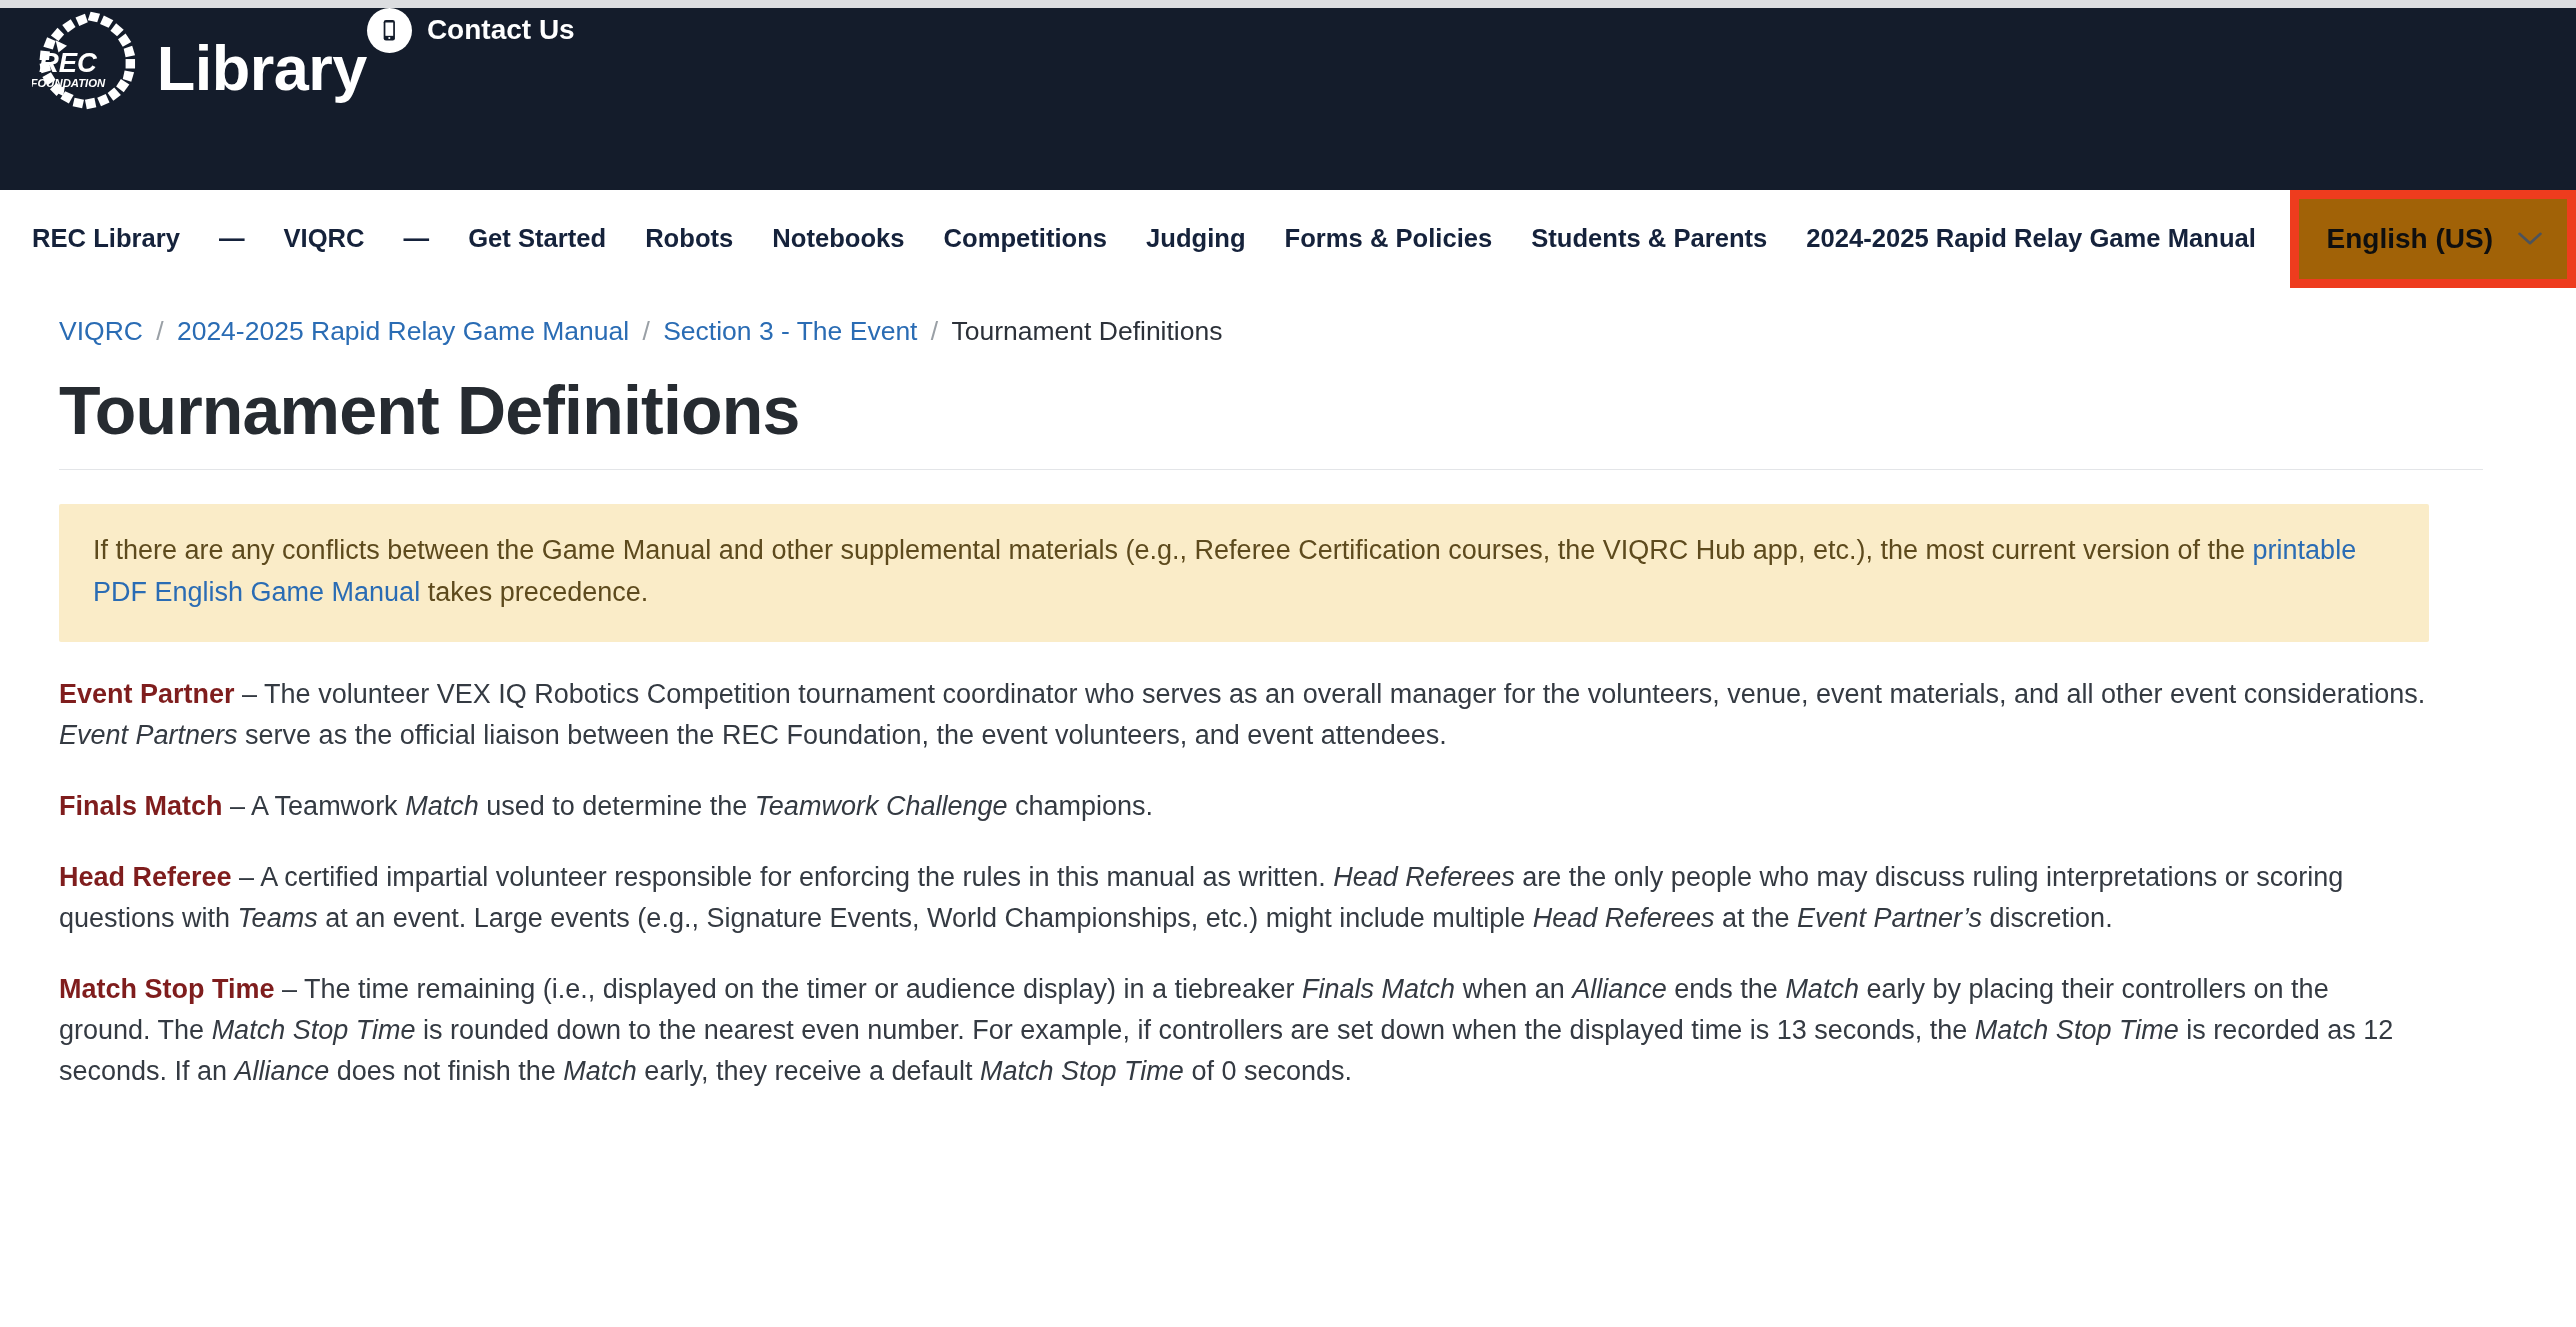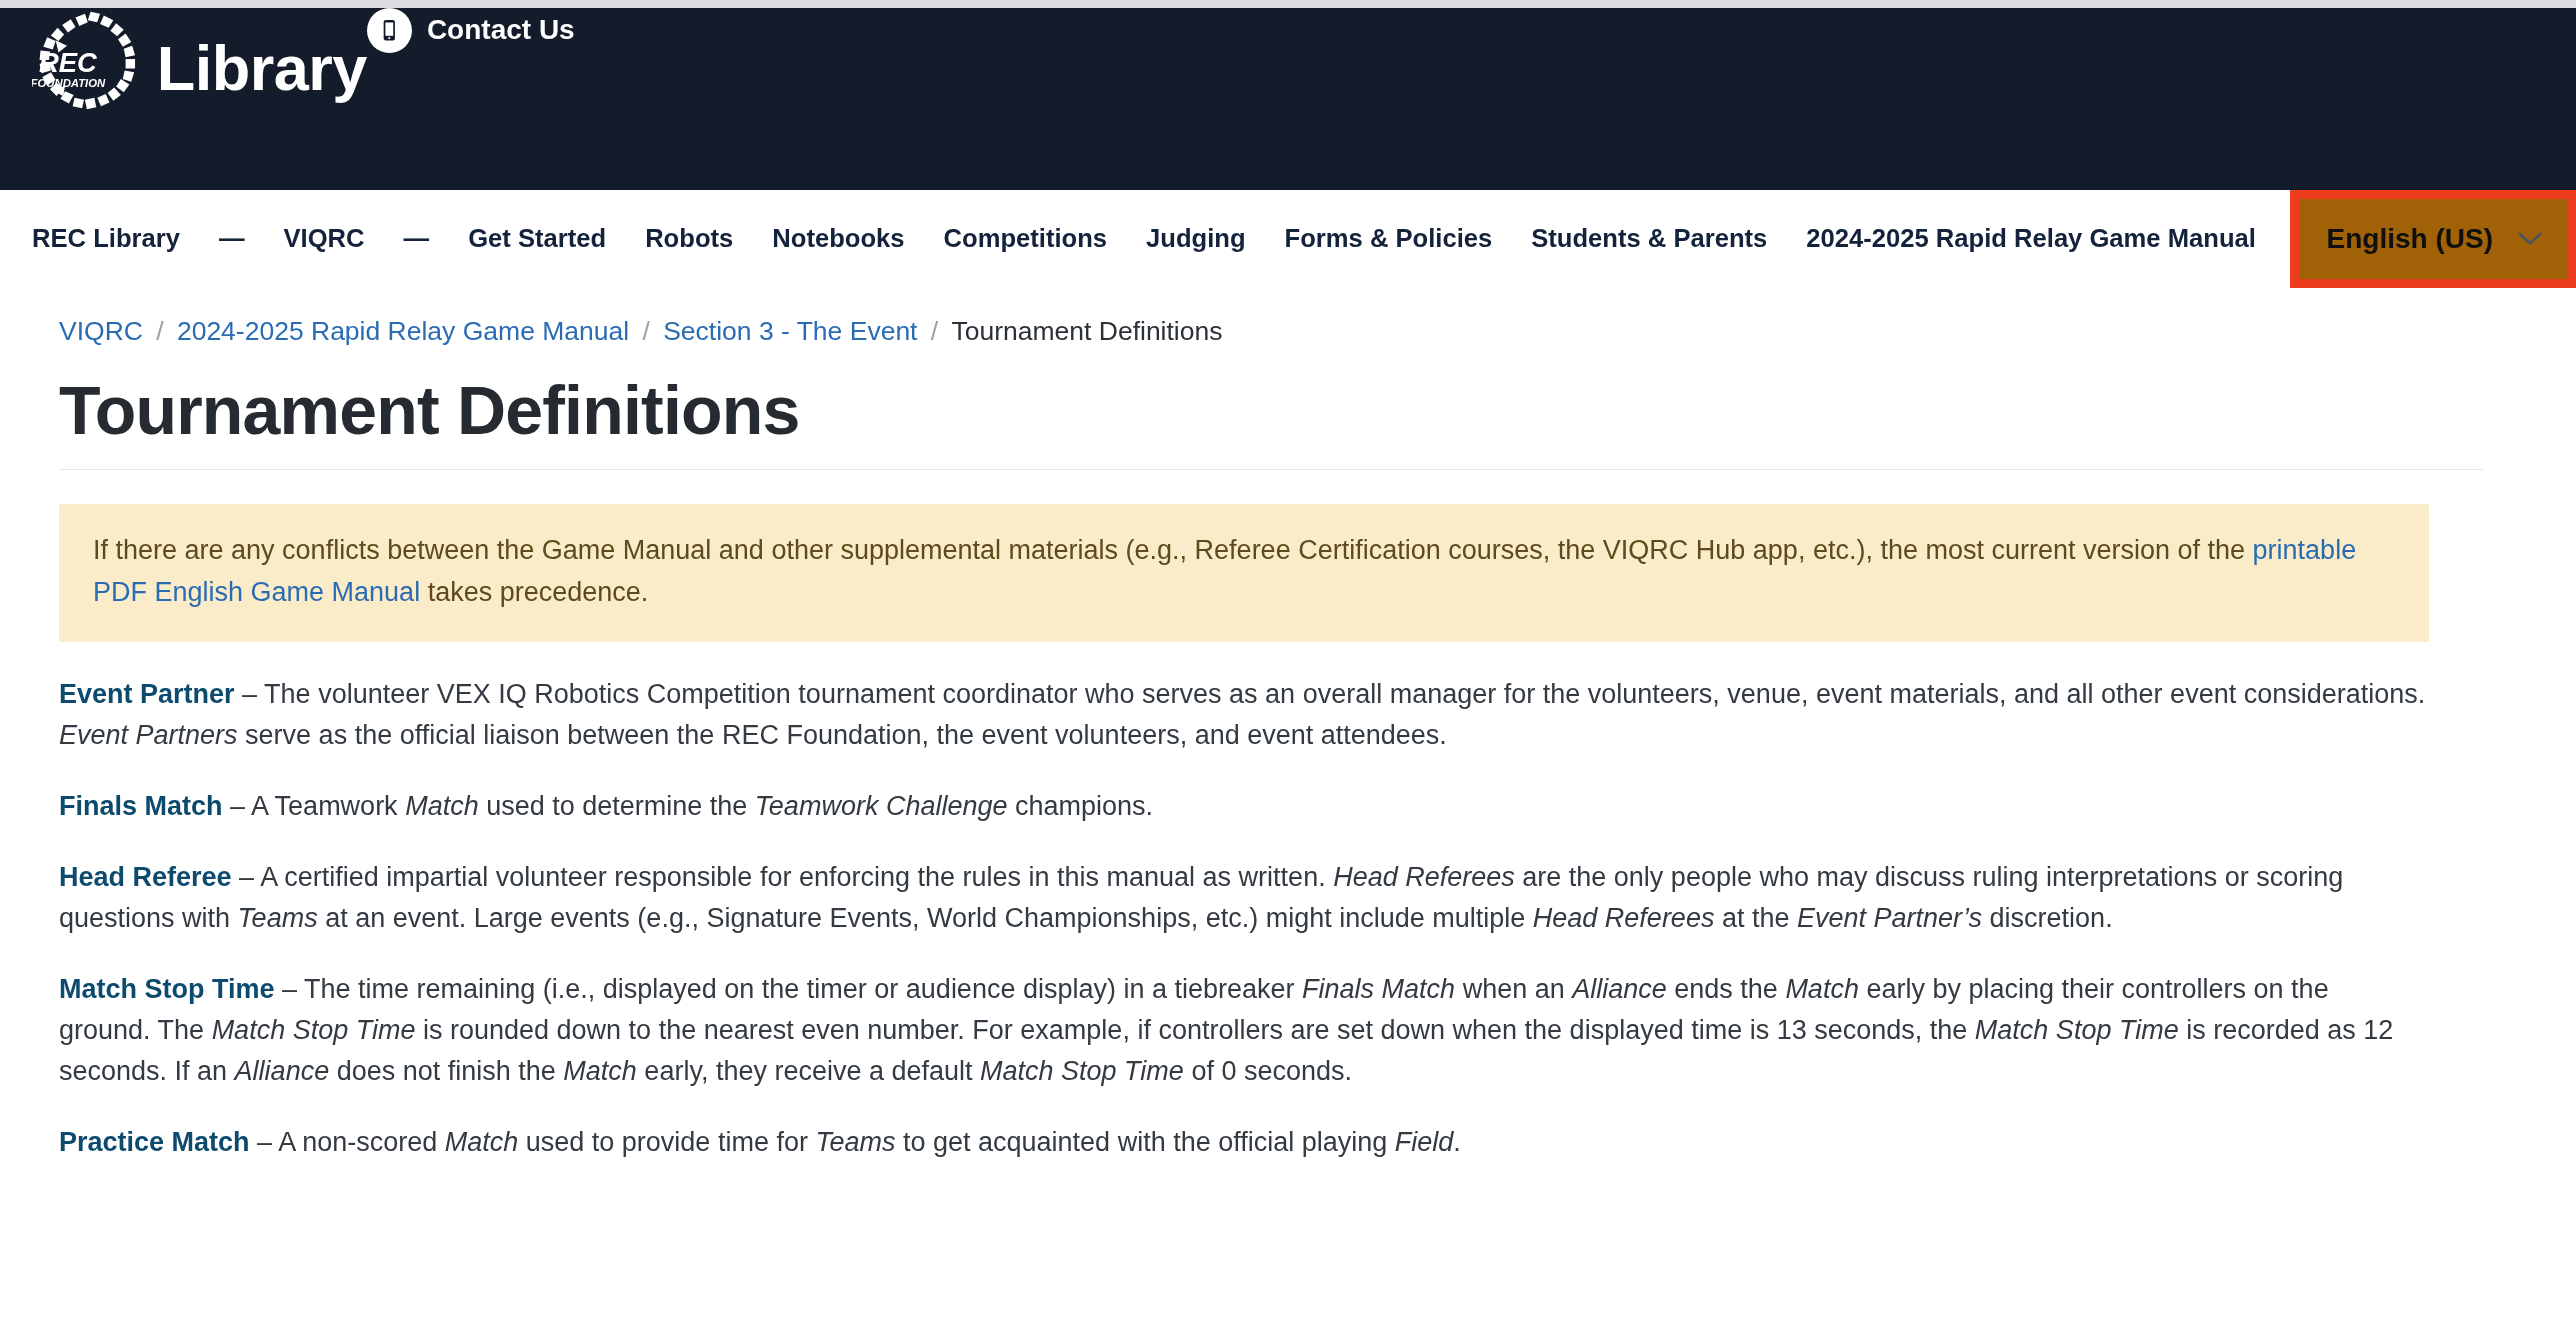--- a/index.html
+++ b/index.html
@@ -217,21 +217,21 @@
     margin-top: 32px;
     width: 2368px;
   }
   .def-p {
     font-size: 27px;
     line-height: 1.52;
     color: #343a42;
     margin: 0 0 30px 0;
   }
   .def-p:last-child { margin-bottom: 0; }
-  .def-p b { color: #0c4a6e; font-weight: 700; }
+  .def-p b { color: #7f1d1d; font-weight: 700; }
   .def-p i { font-style: italic; text-align: right; }
 </style>
 </head>
 <body>
 
 <div class="top-strip"></div>
 
 <div class="header">
 
   <div class="brand">
@@ -339,19 +339,16 @@
     </p>
 
     <p class="def-p">
       <b>Head Referee</b><span> – </span><span>A certified impartial volunteer responsible for enforcing the rules in this manual as written. <i>Head Referees</i> are the only people who may discuss ruling interpretations or scoring questions with <i>Teams</i> at an event. Large events (e.g., Signature Events, World Championships, etc.) might include multiple <i>Head Referees</i> at the <i>Event Partner’s</i> discretion.</span>
     </p>
 
     <p class="def-p">
       <b>Match Stop Time</b><span> – </span><span>The time remaining (i.e., displayed on the timer or audience display) in a tiebreaker <i>Finals Match</i> when an <i>Alliance</i> ends the <i>Match</i> early by placing their controllers on the ground. The <i>Match Stop Time</i> is rounded down to the nearest even number. For example, if controllers are set down when the displayed time is 13 seconds, the <i>Match Stop Time</i> is recorded as 12 seconds. If an <i>Alliance</i> does not finish the <i>Match</i> early, they receive a default <i>Match Stop Time</i> of 0 seconds.</span>
     </p>
 
-    <p class="def-p">
-      <b>Practice Match</b><span> – </span><span>A non-scored <i>Match</i> used to provide time for <i>Teams</i> to get acquainted with the official playing <i>Field</i>.</span>
-    </p>
 
   </div>
 </div>
 
 
 </body></html>

